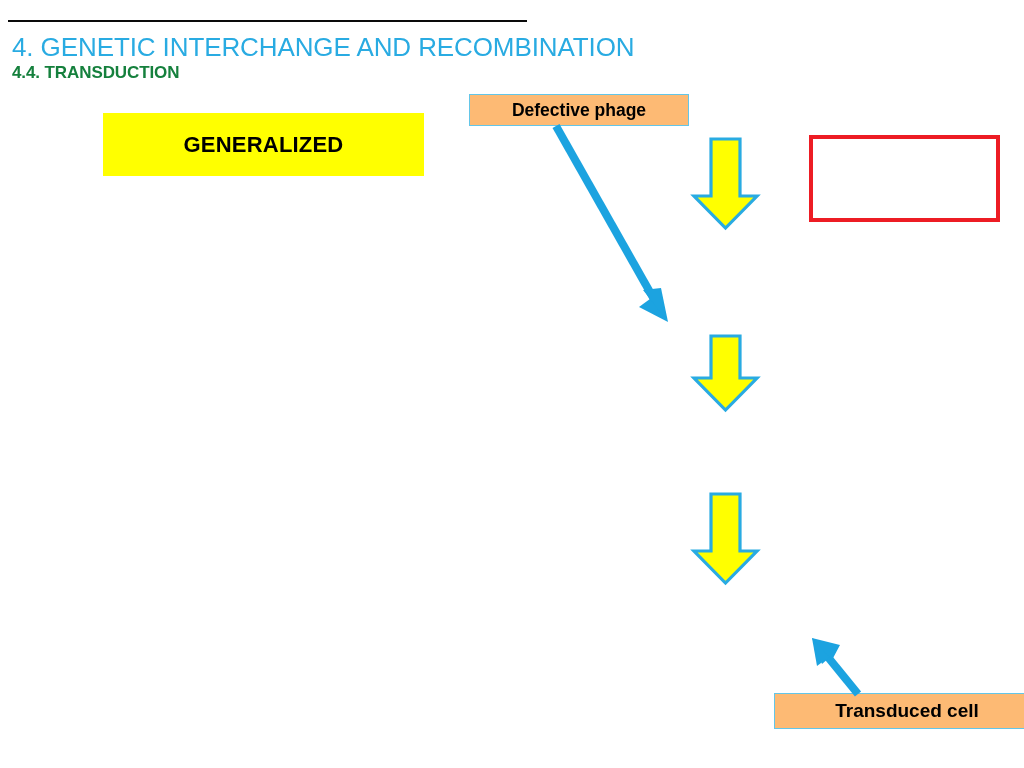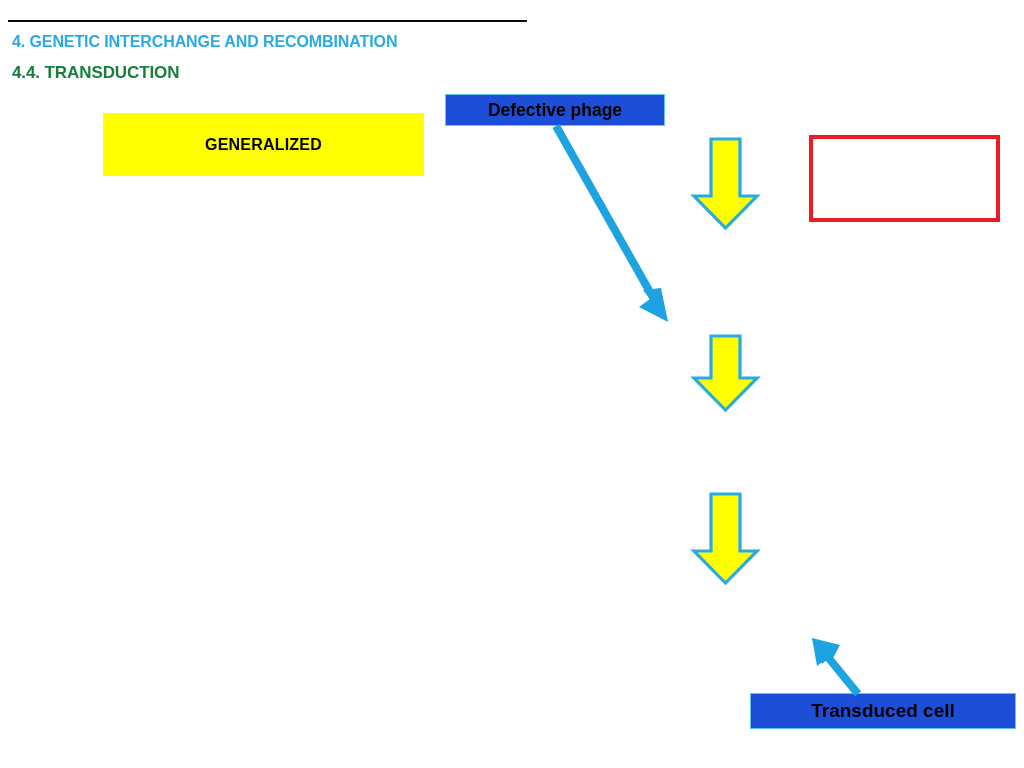--- a/index.html
+++ b/index.html
@@ -28,22 +28,22 @@
     width: 519px;
     height: 0;
     border-top: 2px solid #0a0a0a;
   }
 
   
   .heading-main {
     position: absolute;
     left: 12px;
     top: 34px;
-    font-size: 16px;
-    font-weight: bold;
+    font-size: 26px;
+    font-weight: normal;
     letter-spacing: -0.1px;
     white-space: nowrap;
     line-height: 1.05;
   }
   .heading-sub {
     position: absolute;
     left: 12px;
     top: 64px;
     font-size: 17px;
     font-weight: bold;
@@ -61,36 +61,37 @@
     height: 63px;
     background: #ffff00;
     display: flex;
     flex-direction: column;
     align-items: center;
     justify-content: center;
     text-align: center;
   }
   .banner-line {
     color: #000000;
-    font-size: 16px;
+    font-size: 22px;
     font-weight: bold;
     line-height: 1.45;
     letter-spacing: 0.2px;
     white-space: nowrap;
   }
 
   
   .callout {
     position: absolute;
-    background: #1d4ed8;
+    background: #fdba74;
     border: 1.6px solid #63c6e8;
     box-sizing: border-box;
     display: flex;
     align-items: center;
     justify-content: center;
+    margin-left: 24px;
   }
   .callout-text {
     color: #000000;
     font-weight: bold;
     white-space: nowrap;
   }
   #callout-defective-phage {
     left: 445px;
     top: 94px;
     width: 220px;

